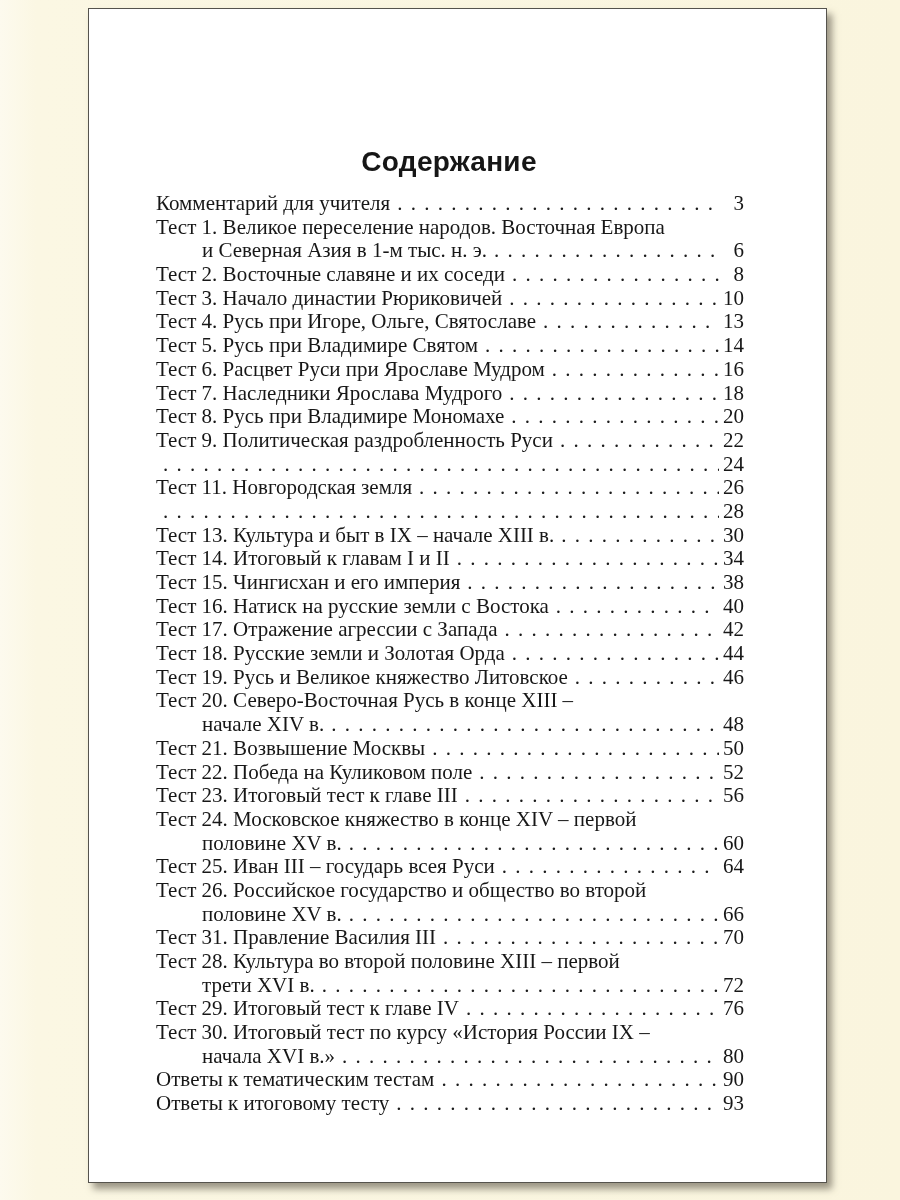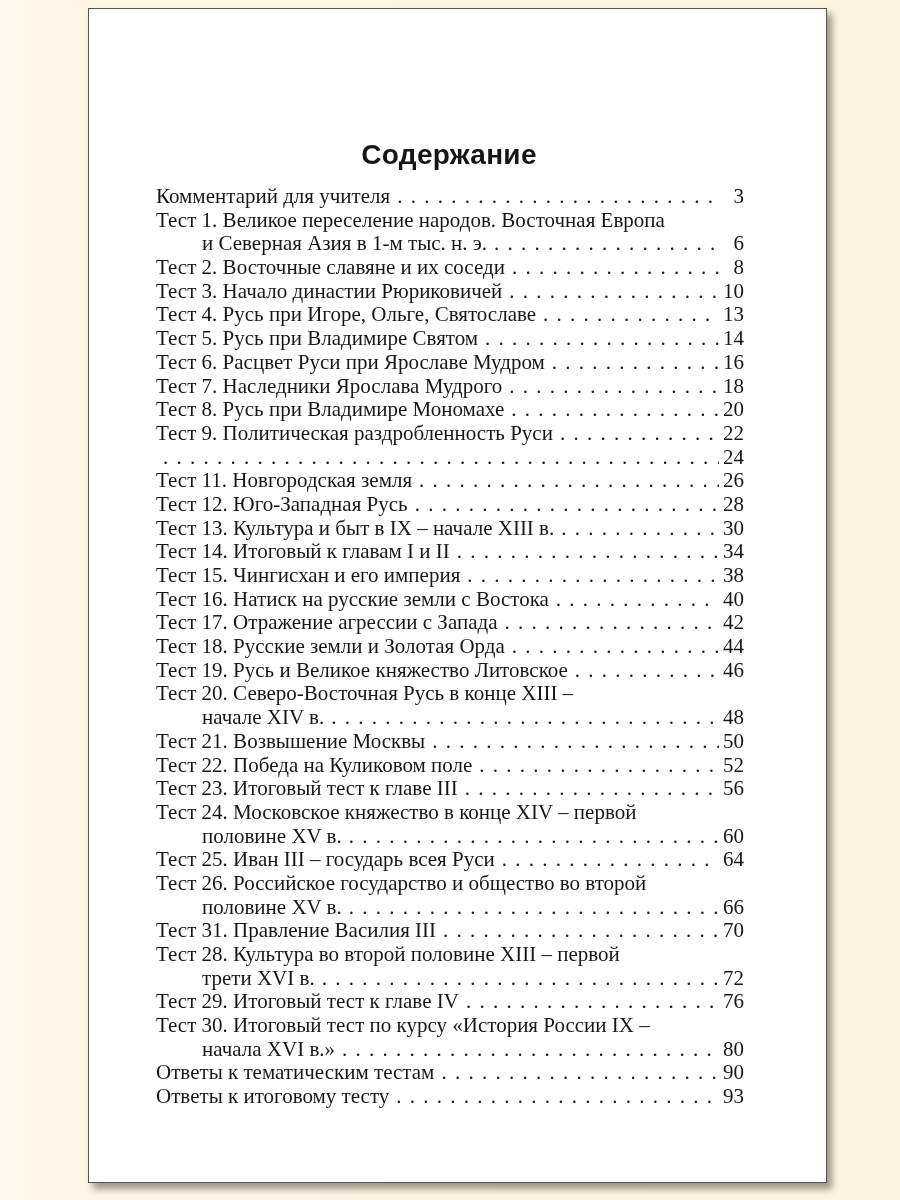--- a/index.html
+++ b/index.html
@@ -23,21 +23,21 @@
     top: 8px;
     width: 739px;
     height: 1175px;
     background: #ffffff;
     border: 1px solid #55534d;
     box-sizing: border-box;
     box-shadow: 5px 6px 7px rgba(104, 99, 84, 0.65);
     padding-top: 124px;
   }
   .title {
-    margin: 5px 0 14px 0;
+    margin: 12px 0 14px 0;
     padding: 0 84px 0 67px;
     font-family: "Liberation Sans", sans-serif;
     font-weight: bold;
     font-size: 28px;
     line-height: 33px;
     letter-spacing: 0.3px;
     text-align: center;
     color: #161616;
   }
   .toc {
@@ -138,21 +138,20 @@
         <div class="row">
           <span class="dots">. . . . . . . . . . . . . . . . . . . . . . . . . . . . . . . . . . . . . . . . . . . . . . . . . . . . . . . . . . . . . . . . . . . . . . . . . . . . . . . . . . . . . . . . . . </span>
           <span class="pg">24</span>
         </div>
         <div class="row">
           <span class="txt">Тест 11. Новгородская земля</span>
           <span class="dots">. . . . . . . . . . . . . . . . . . . . . . . . . . . . . . . . . . . . . . . . . . . . . . . . . . . . . . . . . . . . . . . . . . . . . . . . . . . . . . . . . . . . . . . . . . </span>
           <span class="pg">26</span>
         </div>
         <div class="row">
-          <span class="txt">Тест 12. Юго-Западная Русь</span>
           <span class="dots">. . . . . . . . . . . . . . . . . . . . . . . . . . . . . . . . . . . . . . . . . . . . . . . . . . . . . . . . . . . . . . . . . . . . . . . . . . . . . . . . . . . . . . . . . . </span>
           <span class="pg">28</span>
         </div>
         <div class="row">
           <span class="txt">Тест 13. Культура и быт в IX – начале XIII в.</span>
           <span class="dots">. . . . . . . . . . . . . . . . . . . . . . . . . . . . . . . . . . . . . . . . . . . . . . . . . . . . . . . . . . . . . . . . . . . . . . . . . . . . . . . . . . . . . . . . . . </span>
           <span class="pg">30</span>
         </div>
         <div class="row">
           <span class="txt">Тест 14. Итоговый к главам I и II</span>

